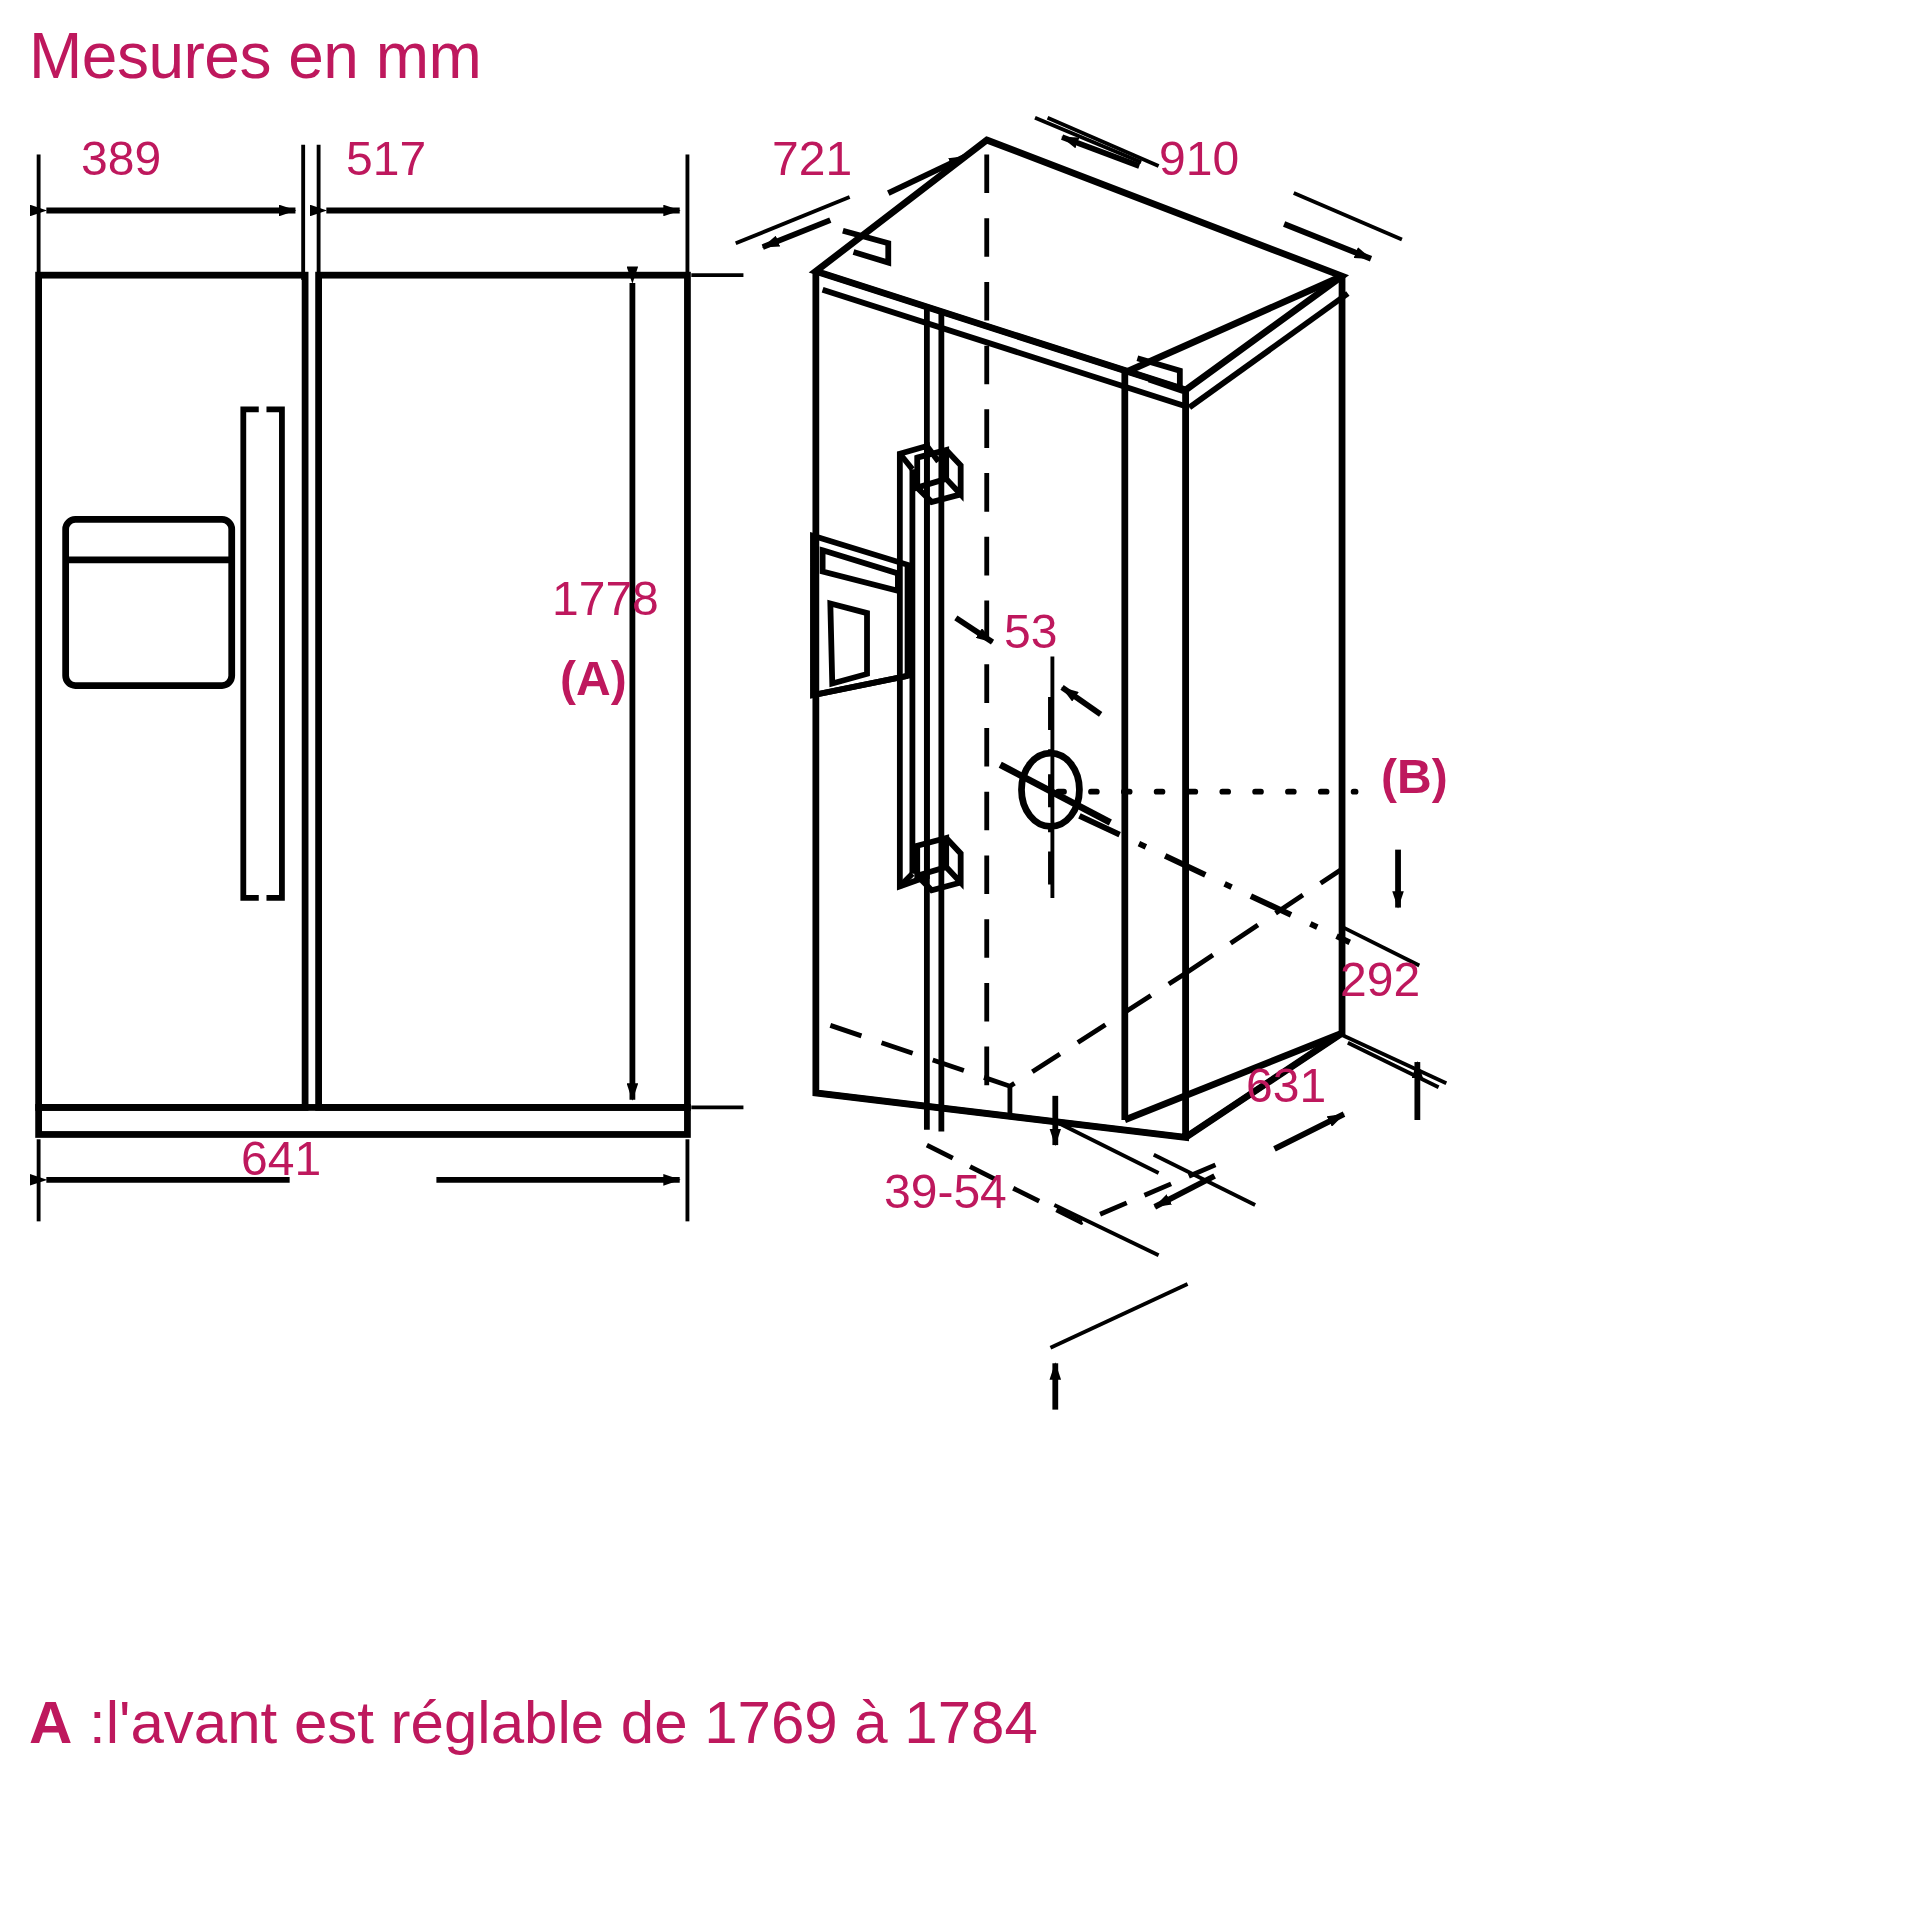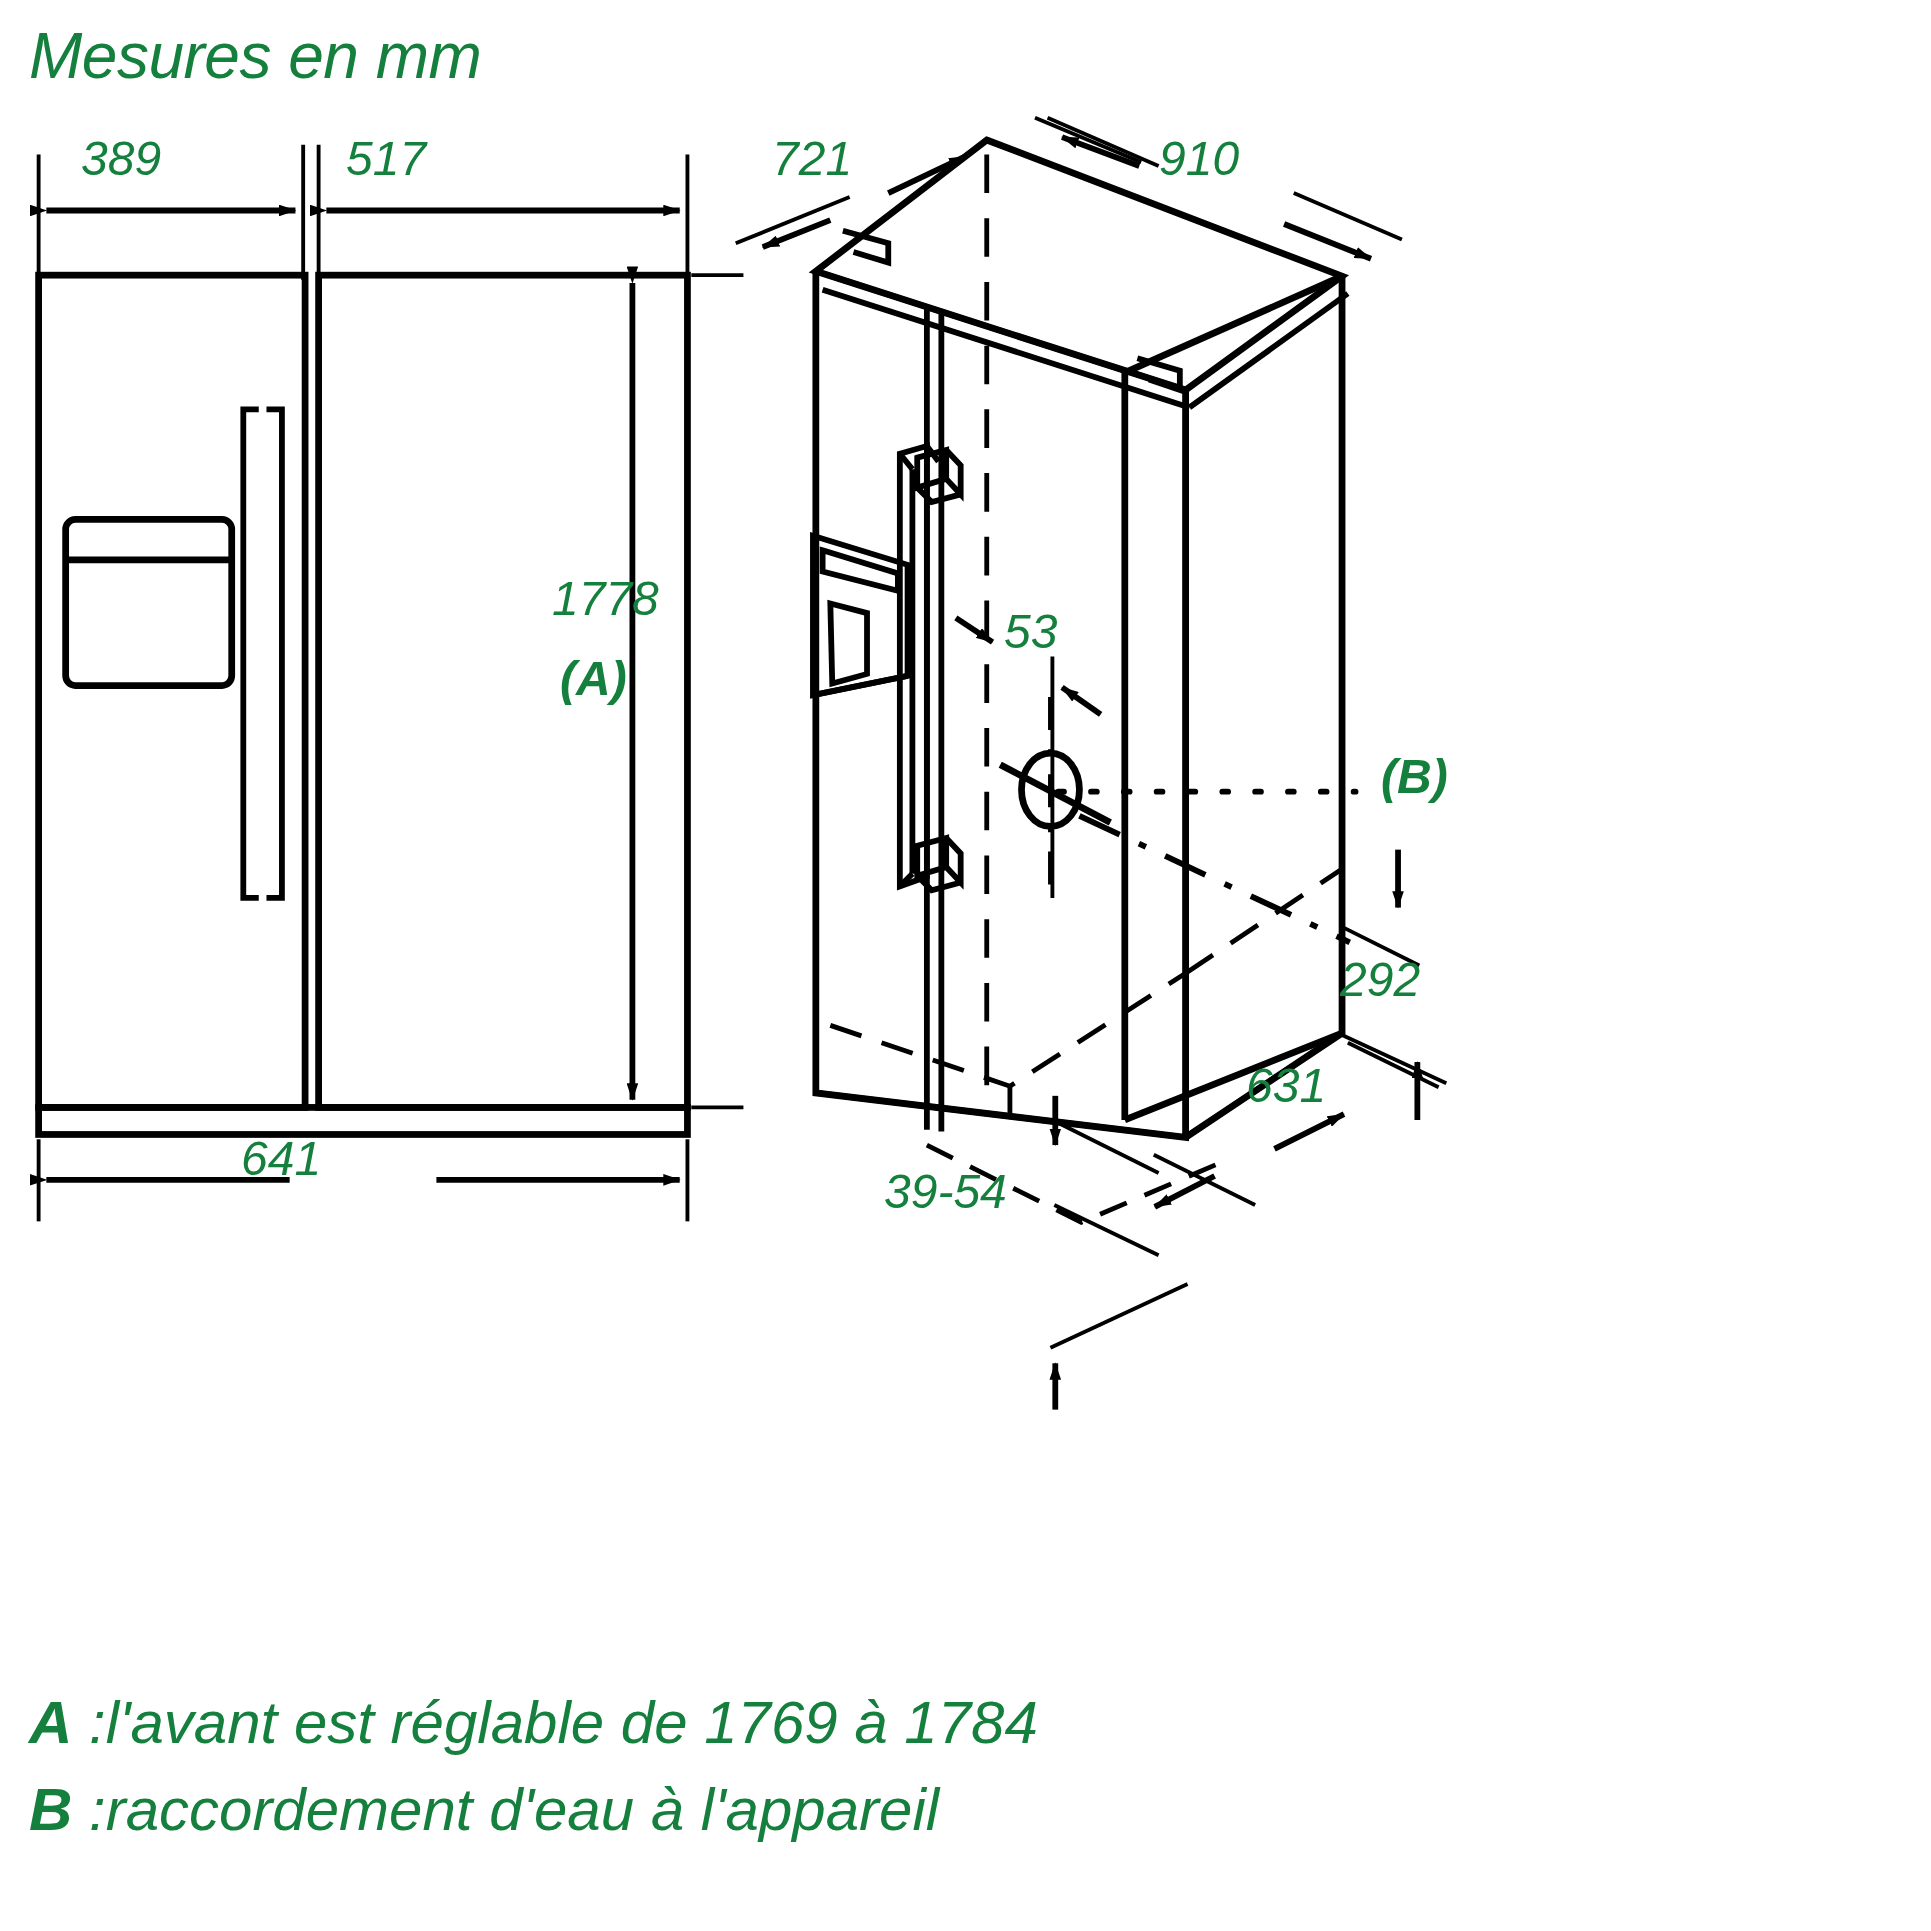--- a/index.html
+++ b/index.html
@@ -6,23 +6,22 @@
     margin: 0;
     padding: 0;
     background: #ffffff;
   }
   #page {
     position: relative;
     width: 1931px;
     height: 1931px;
     background: #ffffff;
     font-family: "Liberation Sans", sans-serif;
-    color: #15803d;
+    color: #be185d;
     overflow: hidden;
-    font-style: italic;
   }
   .title {
     position: absolute;
     left: 29px;
     top: 19.3px;
     font-size: 64px;
     letter-spacing: -0.5px;
     white-space: nowrap;
   }
   .legend {
@@ -299,18 +298,15 @@
   <div class="dim-label" style="left:1159px; top:135px;">910</div>
   <div class="dim-label" style="left:1004px; top:608px;">53</div>
   <div class="dim-label bold" style="left:1381px; top:753px;">(B)</div>
   <div class="dim-label" style="left:1340px; top:956px;">292</div>
   <div class="dim-label" style="left:1246px; top:1062px;">631</div>
   <div class="dim-label" style="left:850px;  top:1168px;margin-left:34px;">39-54</div>
 
   <div class="legend" id="legend-a">
     <span class="key">A</span><span>:l'avant est réglable de 1769 à 1784</span>
   </div>
-  <div class="legend" id="legend-b">
-    <span class="key">B</span><span>:raccordement d'eau à l'appareil</span>
-  </div>
 
 </div>
 
 
 </body></html>

